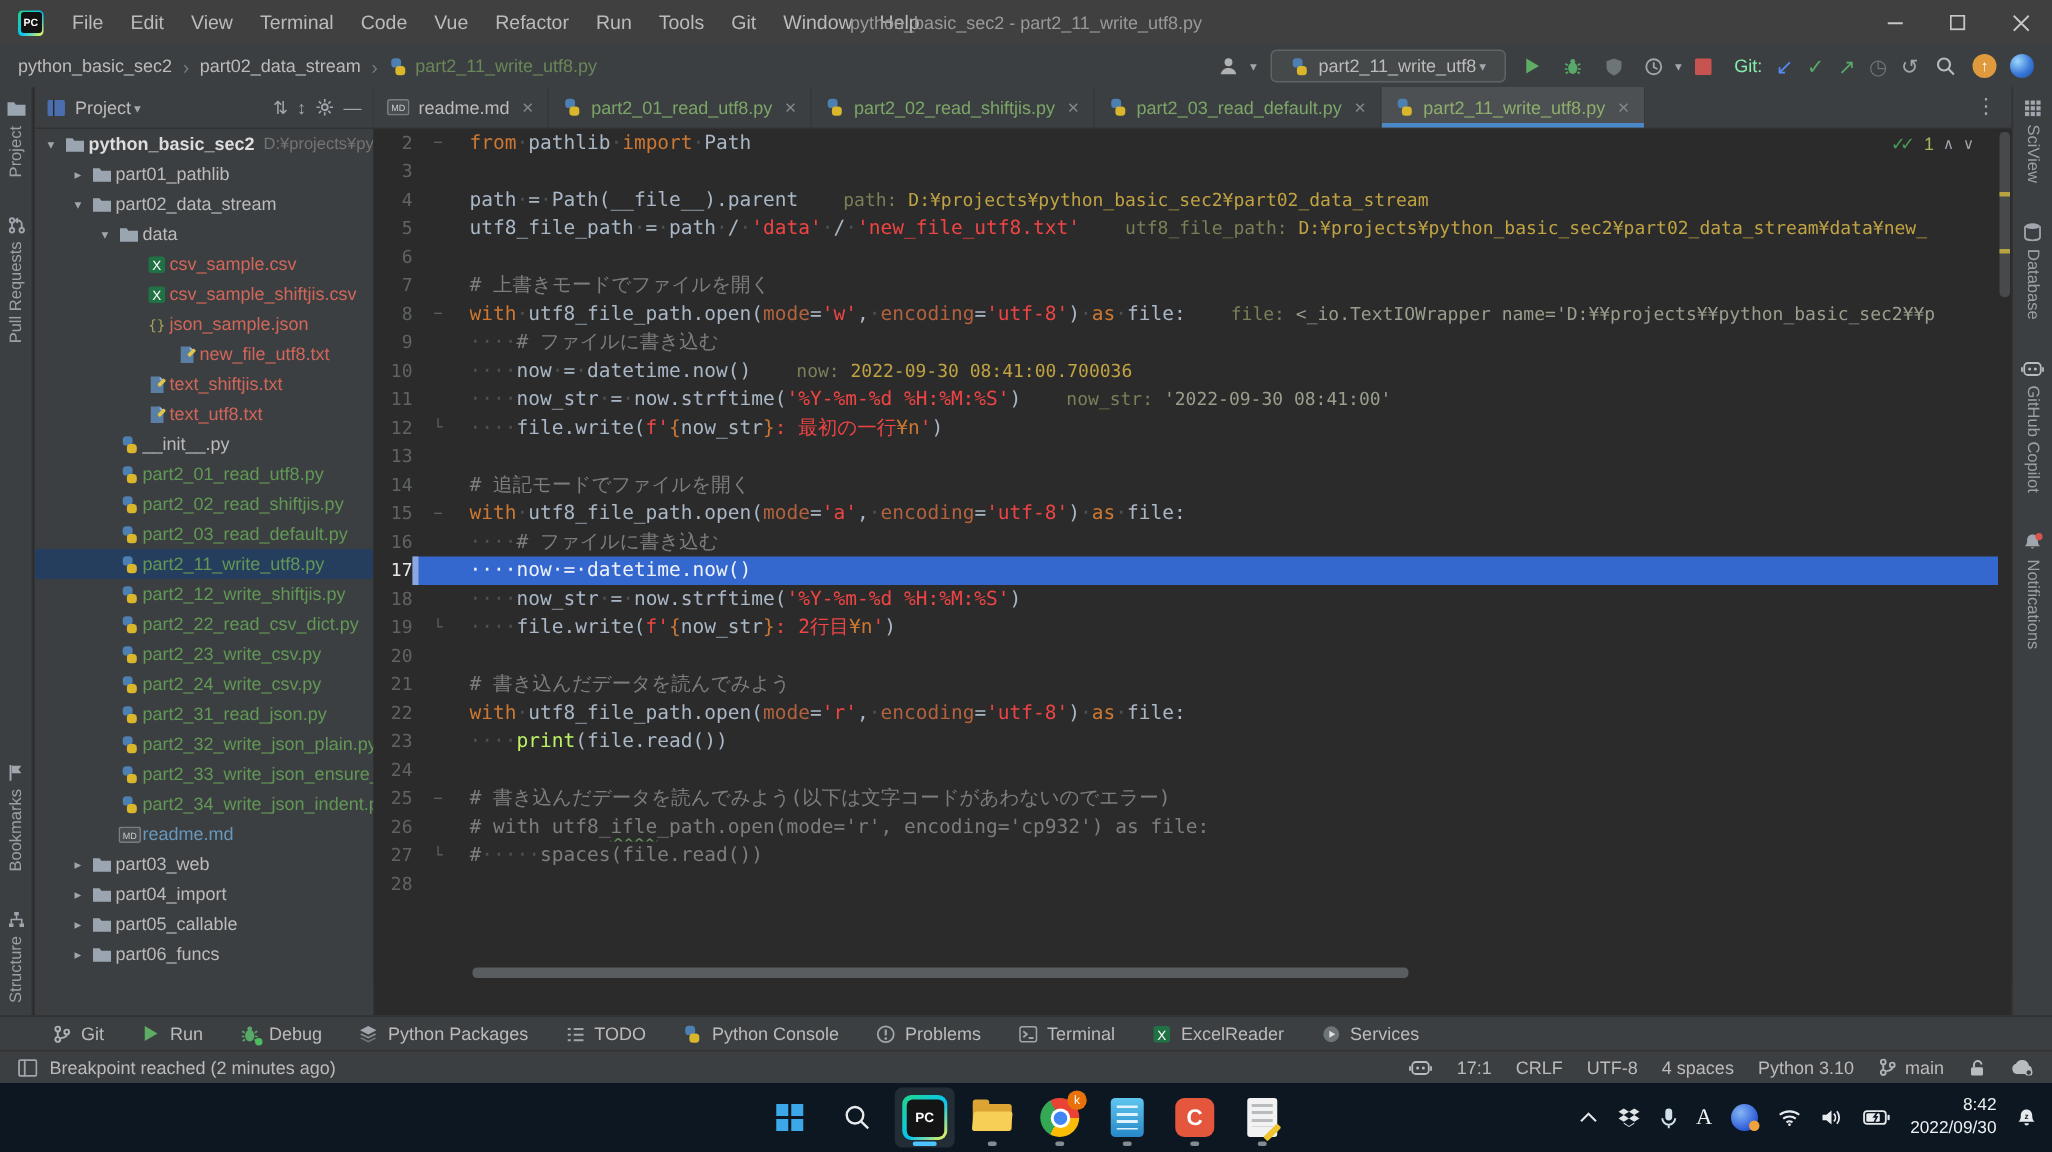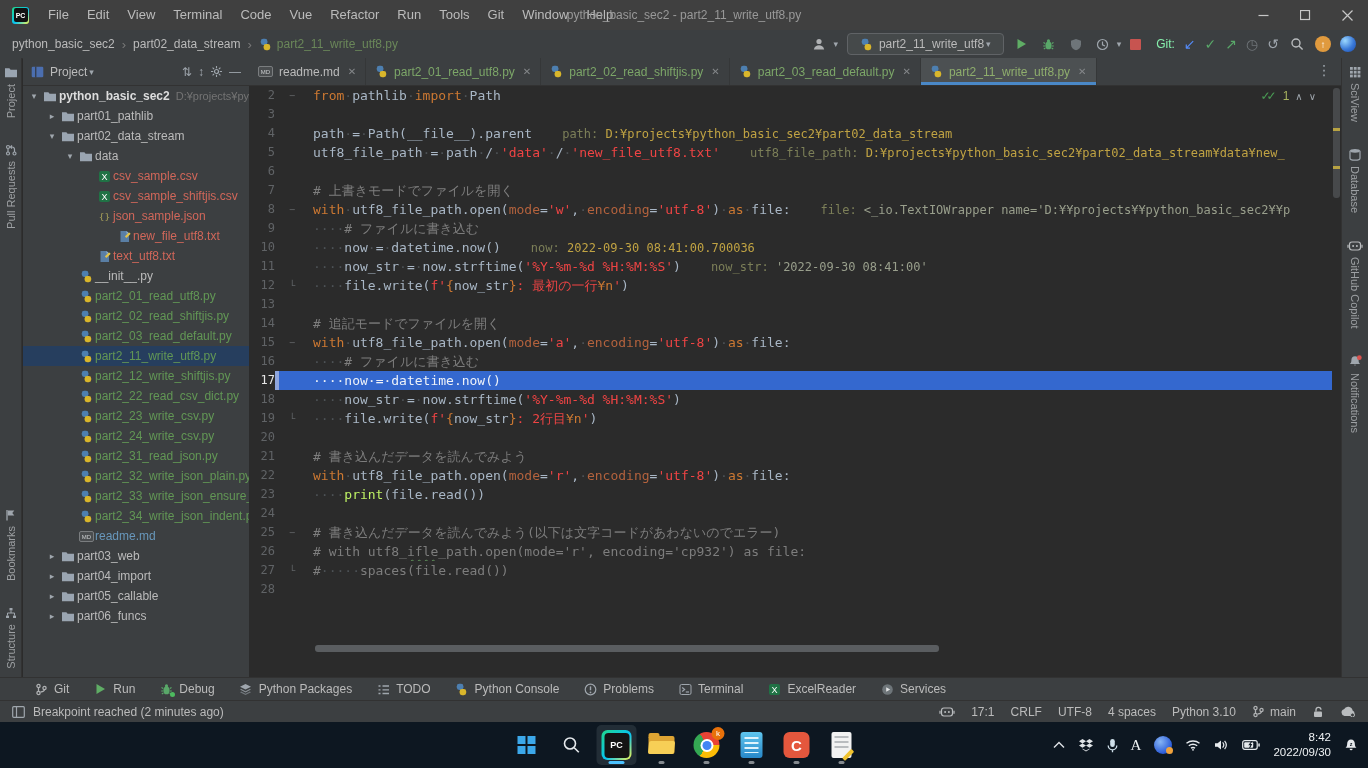--- a/index.html
+++ b/index.html
@@ -463,20 +463,31 @@
       </div>
       <div class="trow" style="padding-left: 58px;">
         <span class="tarrow"></span>
         <span class="ticon">
           <svg width="13" height="13" viewBox="0 0 13 13">
             <path d="M2.5 1h6L11 3.5V12H2.5z" fill="#5a7fa5"></path>
             <path d="M8.5 1L11 3.5H8.5z" fill="#8fb3d4"></path>
             <rect x="6.8" y="6.4" width="6" height="2.4" rx="0.7" transform="rotate(-45 6.8 6.4)" fill="#e3c44b"></rect>
           </svg>
         </span>
+        <span class="tc-red">text_shiftjis.txt</span>
+      </div>
+      <div class="trow" style="padding-left: 58px;">
+        <span class="tarrow"></span>
+        <span class="ticon">
+          <svg width="13" height="13" viewBox="0 0 13 13">
+            <path d="M2.5 1h6L11 3.5V12H2.5z" fill="#5a7fa5"></path>
+            <path d="M8.5 1L11 3.5H8.5z" fill="#8fb3d4"></path>
+            <rect x="6.8" y="6.4" width="6" height="2.4" rx="0.7" transform="rotate(-45 6.8 6.4)" fill="#e3c44b"></rect>
+          </svg>
+        </span>
         <span class="tc-red">text_utf8.txt</span>
       </div>
       <div class="trow" style="padding-left: 40px;">
         <span class="tarrow"></span>
         <span class="ticon">
           <svg width="13" height="13" viewBox="0 0 13 13">
             <rect x="1.8" y="0.8" width="6.6" height="6.2" rx="2.4" fill="#4d7fb0"></rect>
             <rect x="4.6" y="6" width="6.6" height="6.2" rx="2.4" fill="#d9b62b"></rect>
           </svg>
         </span>

